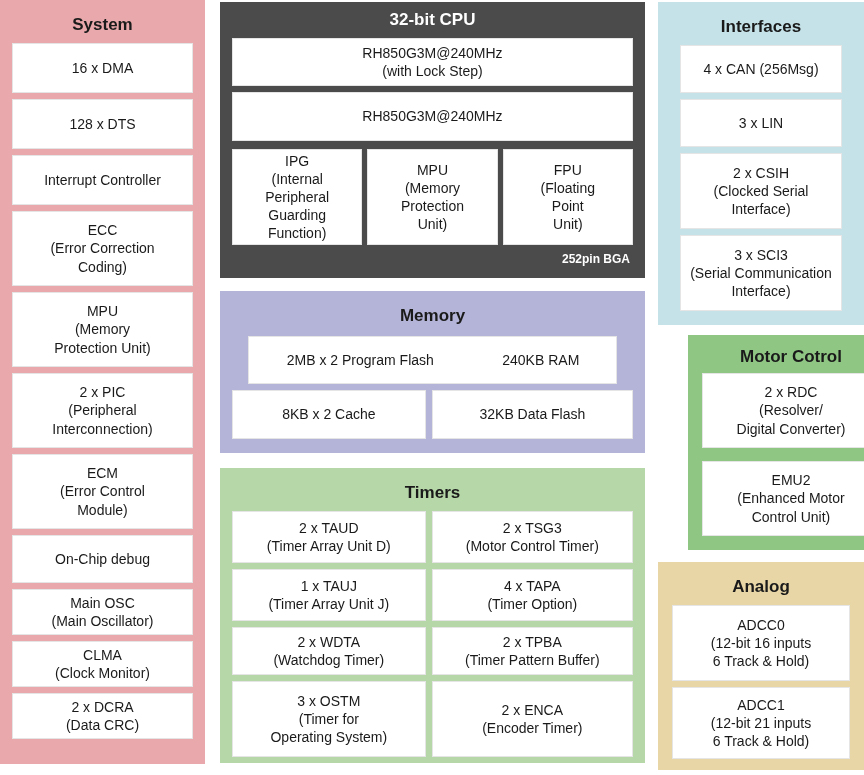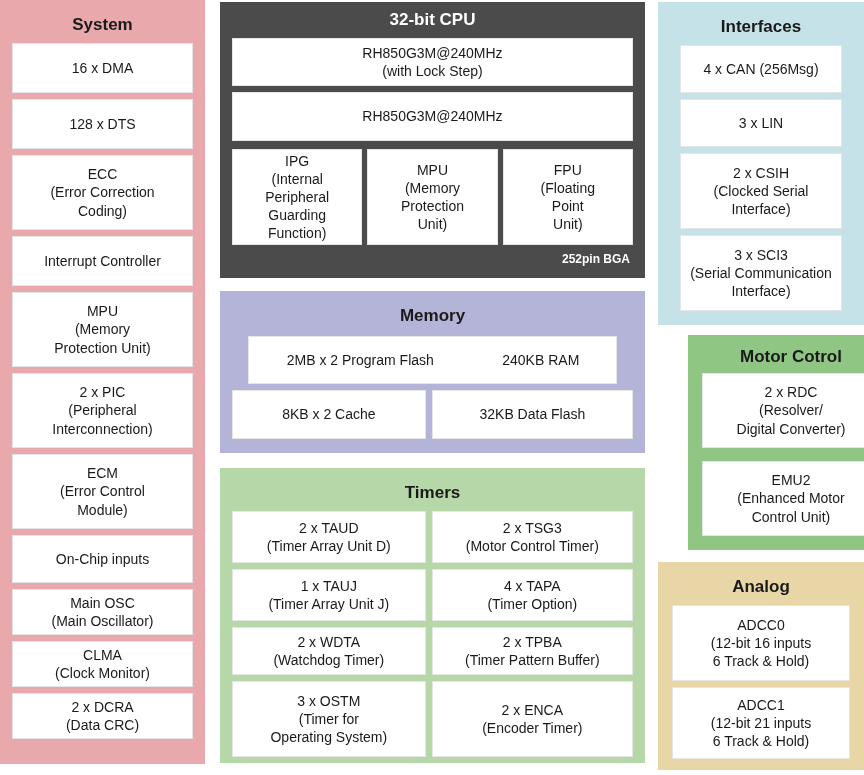--- a/index.html
+++ b/index.html
@@ -60,34 +60,34 @@
   #sec-analog .items{display:flex; flex-direction:column; gap:6px; padding:0 14px;}
 </style>
 </head>
 <body>
 
 <div class="section" id="sec-system">
   <div class="sec-title">System</div>
   <div class="items">
     <div class="wbox h50">16 x DMA</div>
     <div class="wbox h50">128 x DTS</div>
+    <div class="wbox h50">Interrupt Controller</div>
     <div class="wbox h75">ECC
 (Error Correction
 Coding)</div>
-    <div class="wbox h50">Interrupt Controller</div>
     <div class="wbox h75">MPU
 (Memory
 Protection Unit)</div>
     <div class="wbox h75">2 x PIC
 (Peripheral
 Interconnection)</div>
     <div class="wbox h75">ECM
 (Error Control
 Module)</div>
-    <div class="wbox h48">On-Chip inputs</div>
+    <div class="wbox h48">On-Chip debug</div>
     <div class="wbox h46">Main OSC
 (Main Oscillator)</div>
     <div class="wbox h46">CLMA
 (Clock Monitor)</div>
     <div class="wbox h46">2 x DCRA
 (Data CRC)</div>
   </div>
 </div>
 
 <div class="section" id="sec-cpu">

